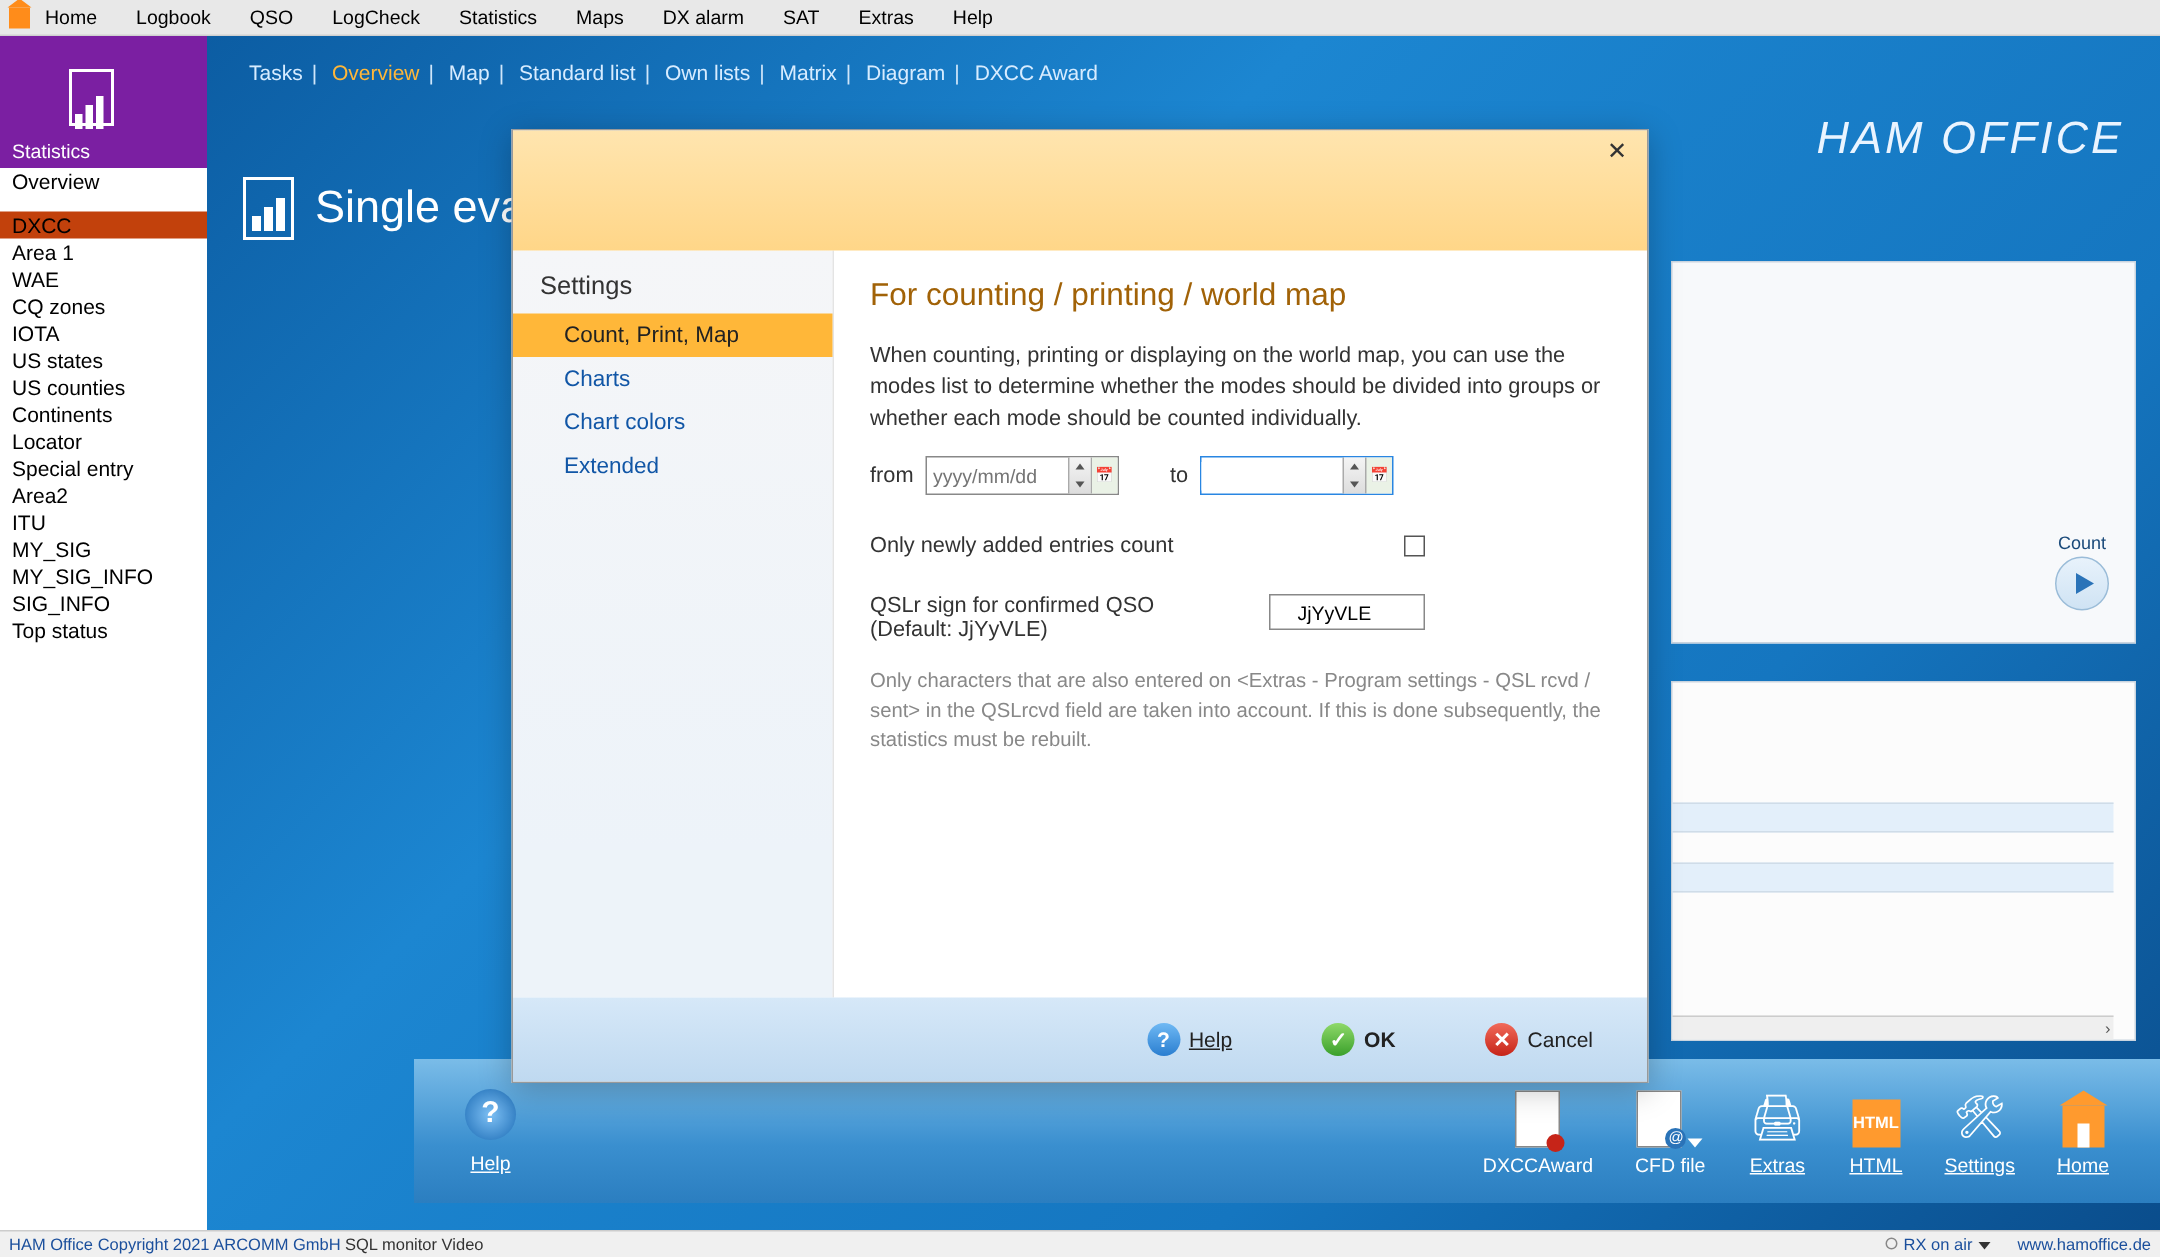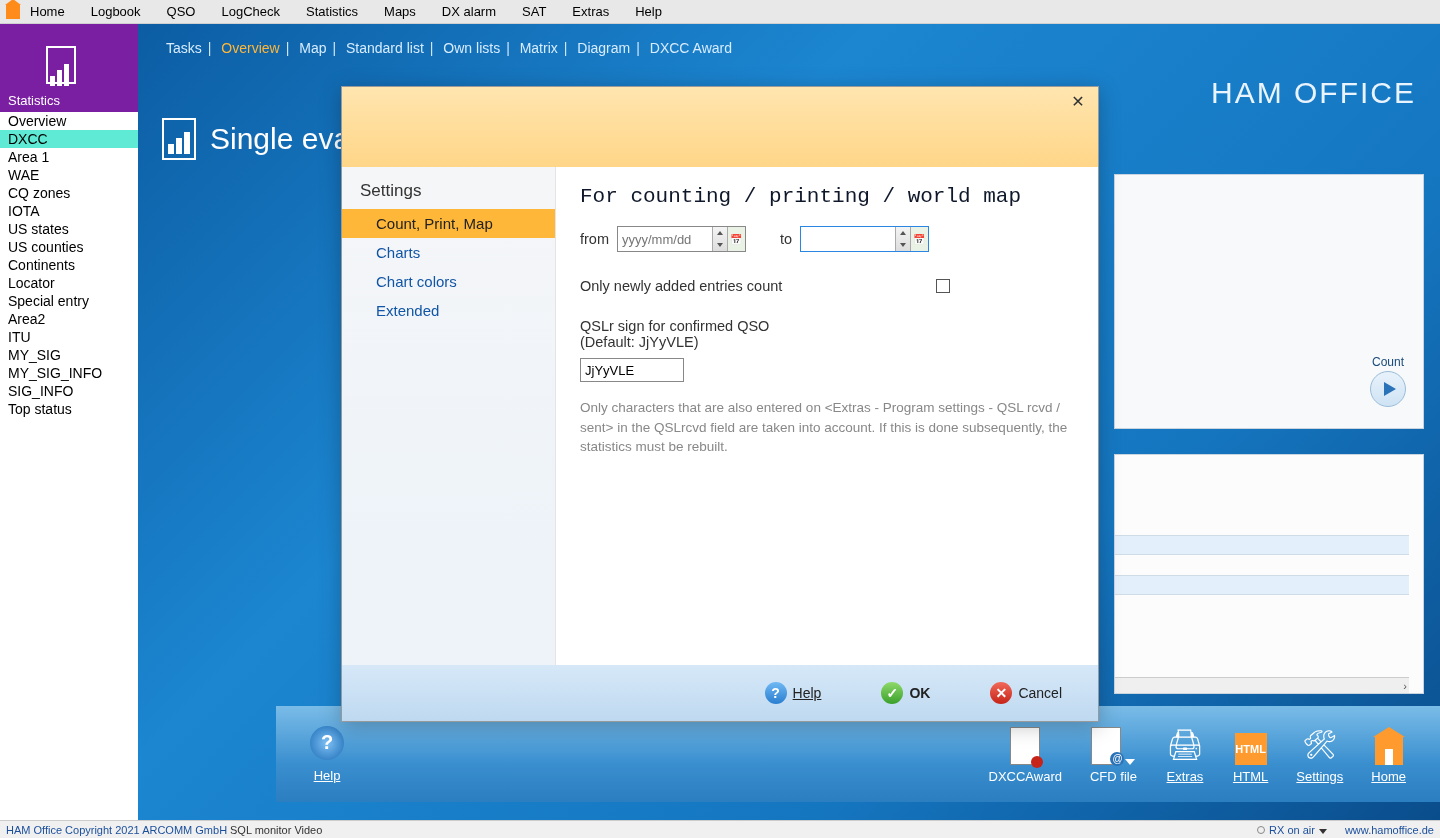--- a/index.html
+++ b/index.html
@@ -78,21 +78,21 @@
     position: absolute;
     left: 8px; bottom: 4px;
     font-size: 13px;
   }
   .side ul { list-style: none; }
   .side li {
     padding: 1px 8px;
     font-size: 14px;
     cursor: default;
   }
-  .side li.sel { background: #5eead4; }
+  .side li.sel { background: #c2410c; margin-top: 11px; }
   
   .main {
     flex: 1;
     background: linear-gradient(135deg,#0c5da3 0%, #1c86d1 35%, #1576c0 70%, #0a4d8c 100%);
     position: relative;
     color:#fff;
   }
   .tabs {
     padding: 16px 0 0 28px;
     font-size: 14px;
@@ -100,20 +100,21 @@
   .tabs span { color: #d7ecff;  }
   .tabs span.act { color: #ffb739; }
   .tabs .sep { color:#cfe6fa; padding:0 6px;}
   .brand {
     position: absolute;
     right: 24px; top: 52px;
     font-size: 30px;
     font-weight: 300;
     letter-spacing: 2px;
     color: #eaf4ff;
+    font-style: italic;
   }
   .page-title-wrap {
     position:absolute; left:24px; top:94px;
     display:flex; align-items:center; gap:14px;
   }
   .doc-ico {
     width: 34px; height: 42px;
     border: 2px solid #fff;
     position: relative;
   }
@@ -218,39 +219,38 @@
   }
   .dlg-content {
     flex: 1;
     padding: 18px 24px;
     color: #333;
     font-size: 14.5px;
   }
   .dlg-content h2 {
     font-size: 21px;
     font-weight: 400;
-    color: #0f172a;
+    color: #a16207;
     margin-bottom: 18px;
-    font-family: Liberation Mono, monospace;
   }
   .dlg-content p { line-height: 1.45; margin-bottom: 14px; color:#333;}
   .dlg-content .row { display:flex; align-items:center; gap:8px; margin:8px 0;}
   .date-box{
     display:inline-flex; align-items:center;
     border:1px solid #888; height:26px; background:#fff;
   }
   .date-box.active{border:1px solid #2986e2;}
   .date-box input{border:none;width:94px;padding:2px 4px;font-size:13px;color:#888;outline:none;}
   .date-box .spin{width:15px;height:100%;border-left:1px solid #aaa;background:linear-gradient(#f4f4f4,#ddd);position:relative;}
   .date-box .spin::before,.date-box .spin::after{content:"";position:absolute;left:4px;border-left:3px solid transparent;border-right:3px solid transparent;}
   .date-box .spin::before{top:4px;border-bottom:4px solid #555;}
   .date-box .spin::after{bottom:4px;border-top:4px solid #555;}
   .date-box .cal{width:18px;height:100%;background:#eaf2e6;border-left:1px solid #aaa;display:flex;align-items:center;justify-content:center;font-size:10px;}
   .chk{width:14px;height:14px;border:1px solid #555;display:inline-block;}
-  .tin{border:1px solid #888;height:24px;width:104px;padding:2px 4px;font-size:13px;}
+  .tin{border:1px solid #888;height:24px;width:104px;padding:2px 18px;font-size:13px;}
   .hint{color:#888;font-size:13.5px;line-height:1.45;margin-top:16px;}
   .dlg-foot{
     height:56px;
     background:linear-gradient(#d6e8f8,#bfd9f0);
     display:flex;align-items:center;justify-content:flex-end;
     gap:60px;padding:0 36px;
   }
   .dlg-foot .fb{display:flex;align-items:center;gap:6px;font-size:14px;color:#222;cursor:default;}
   .circ{width:22px;height:22px;border-radius:50%;display:inline-flex;align-items:center;justify-content:center;font-size:14px;color:#fff;font-weight:bold;}
   .c-help{background:linear-gradient(#6fb9f4,#2a7ed0);}
@@ -437,40 +437,41 @@
       <div class="nav-h">Settings</div>
       <ul>
         <li class="sel">Count, Print, Map</li>
         <li>Charts</li>
         <li>Chart colors</li>
         <li>Extended</li>
       </ul>
     </div>
     <div class="dlg-content">
       <h2>For counting / printing / world map</h2>
+      <p>When counting, printing or displaying on the world map, you can use the modes list to determine whether the modes should be divided into groups or whether each mode should be counted individually.</p>
       <div class="row" style="margin-top:12px;">
         <span>from</span>
         <span class="date-box">
           <input placeholder="yyyy/mm/dd" style="">
           <span class="spin"></span>
           <span class="cal">📅</span>
         </span>
         <span style="width:18px;"></span>
         <span>to</span>
         <span class="date-box active">
           <input value="" style="">
           <span class="spin"></span>
           <span class="cal">📅</span>
         </span>
       </div>
       <div class="row" style="justify-content:space-between;margin-top:26px;width:370px;">
         <span>Only newly added entries count</span>
         <span class="chk"></span>
       </div>
-      <div class="row" style="justify-content:space-between;margin-top:24px;width:370px;align-items:flex-start;flex-direction:column;">
+      <div class="row" style="justify-content:space-between;margin-top:24px;width:370px;align-items:flex-start;">
         <span>
           <span>QSLr sign for confirmed QSO</span><br>
           <span>(Default: JjYyVLE)</span>
         </span>
         <input class="tin" value="JjYyVLE" style="">
       </div>
       <div class="hint">Only characters that are also entered on &lt;Extras - Program settings - QSL rcvd / sent&gt; in the QSLrcvd field are taken into account. If this is done subsequently, the statistics must be rebuilt.</div>
     </div>
   </div>
   <div class="dlg-foot">

